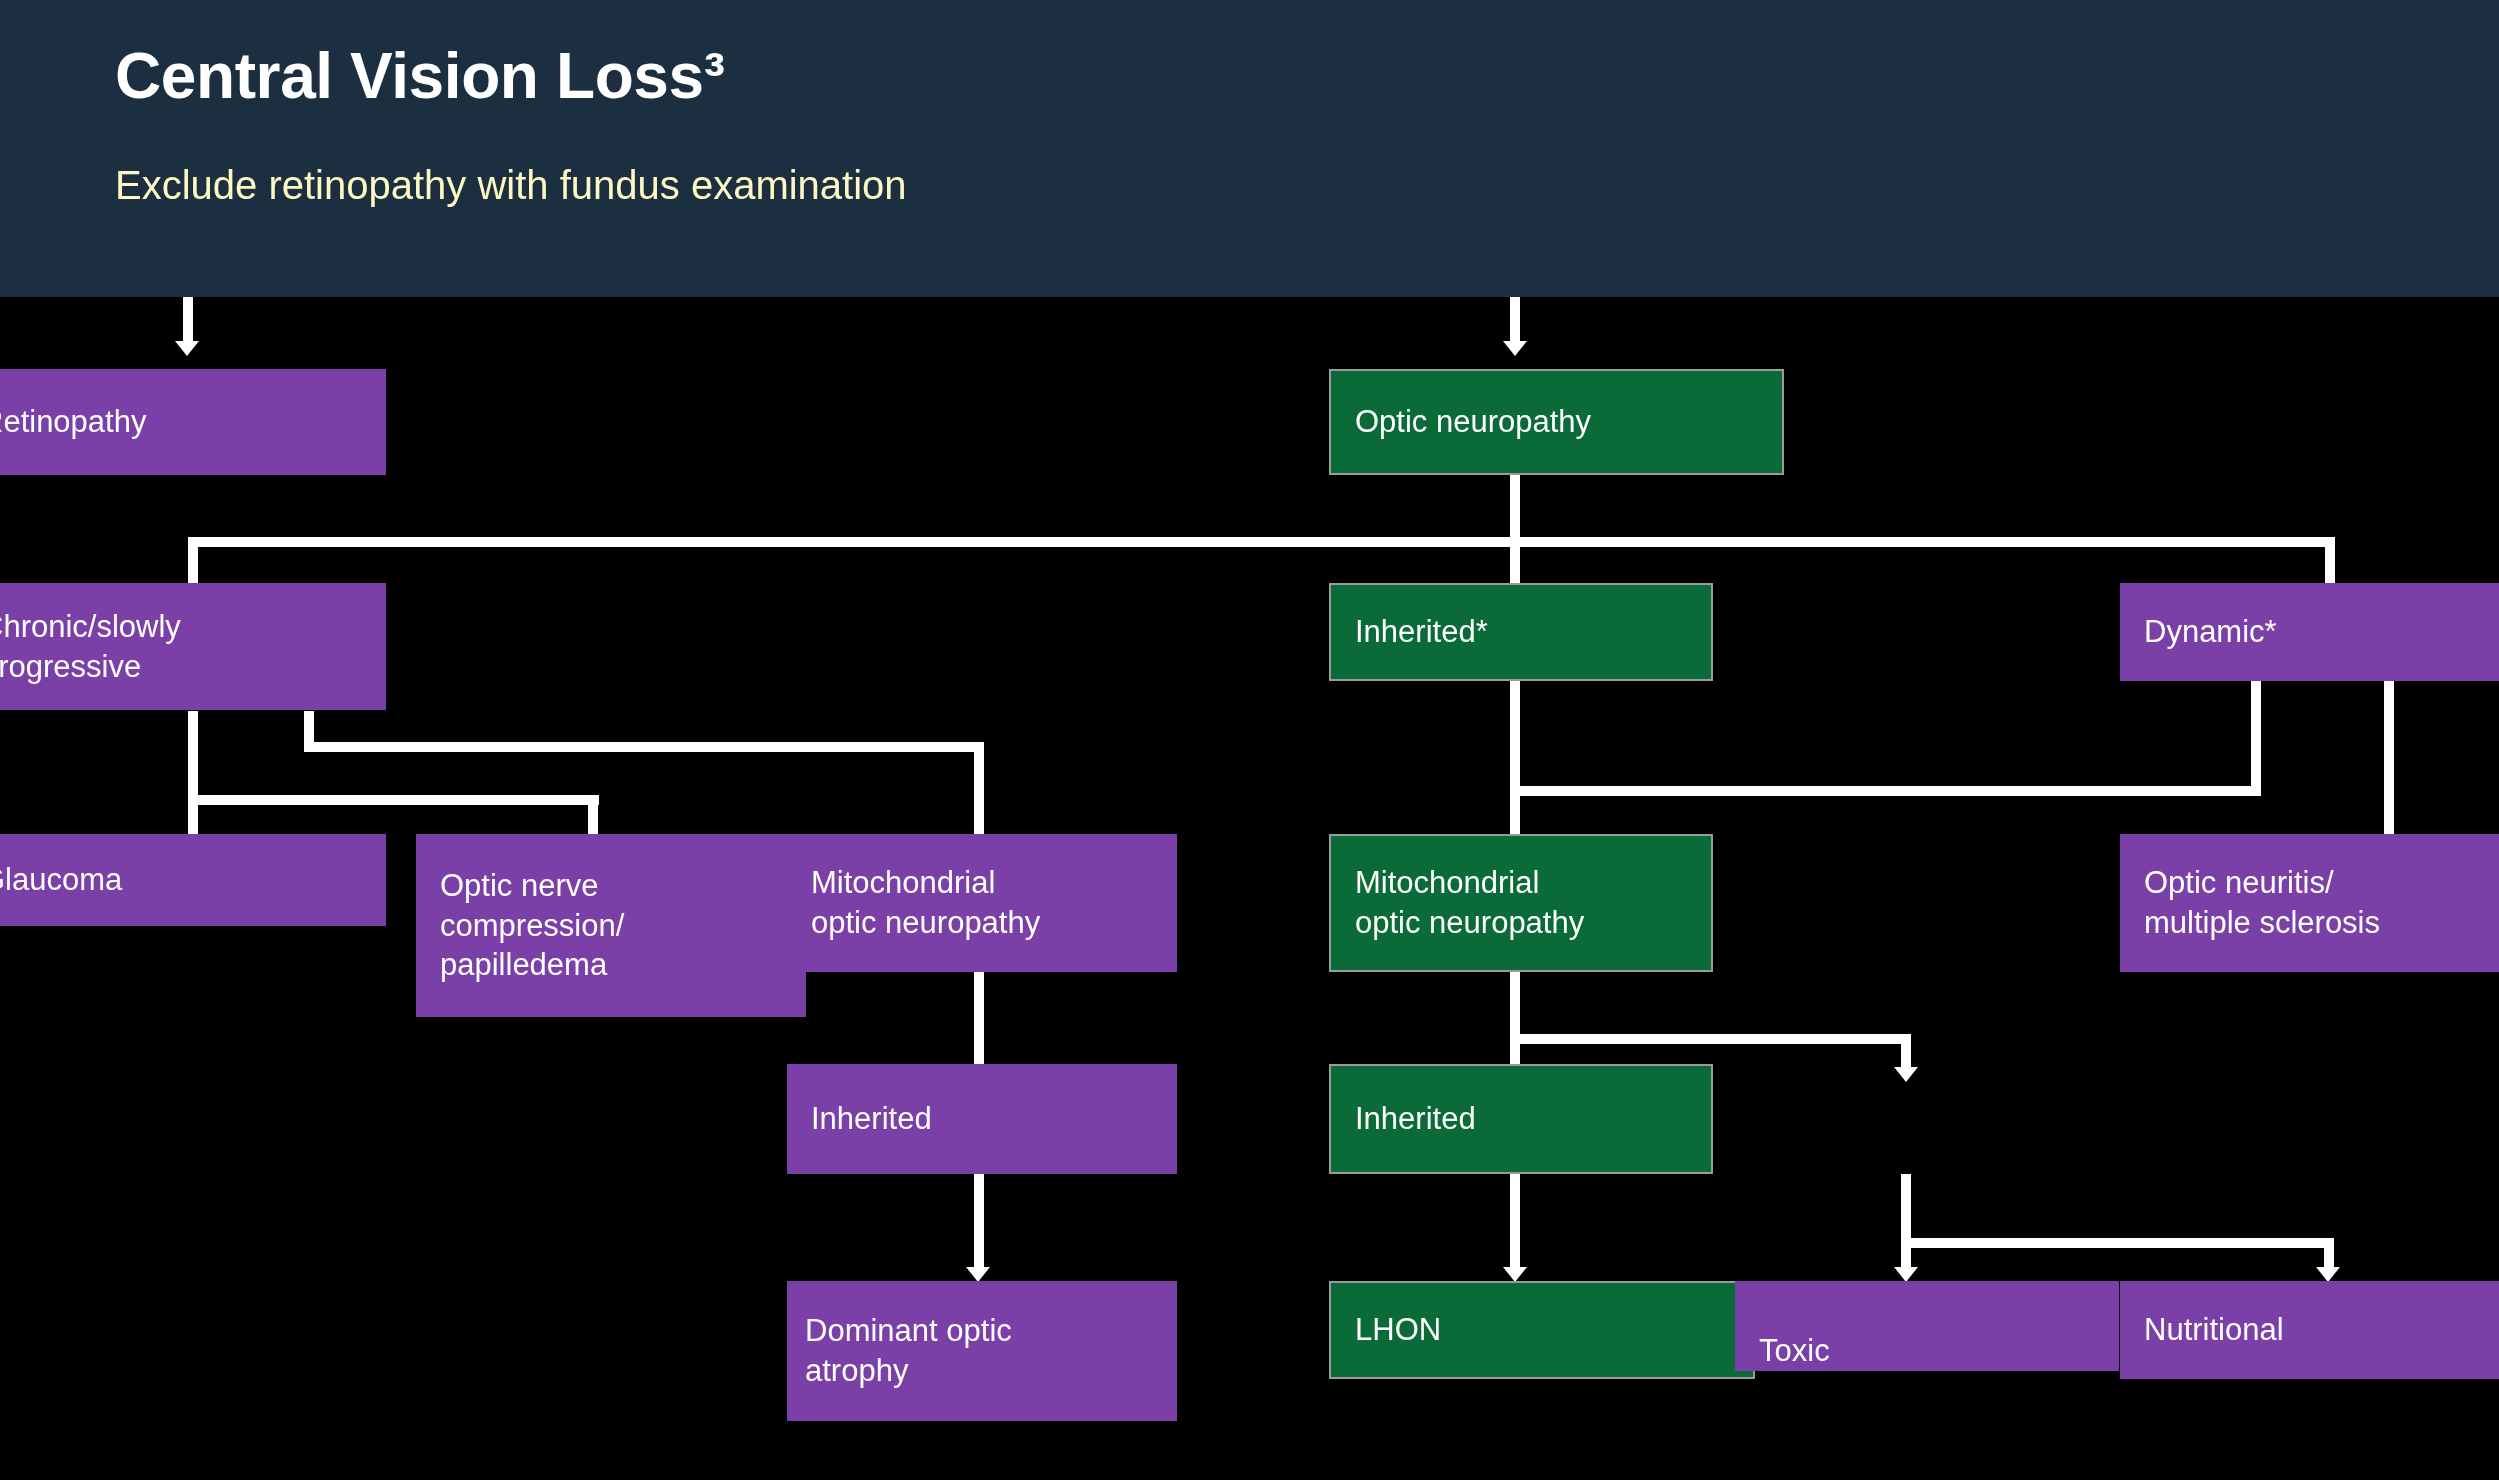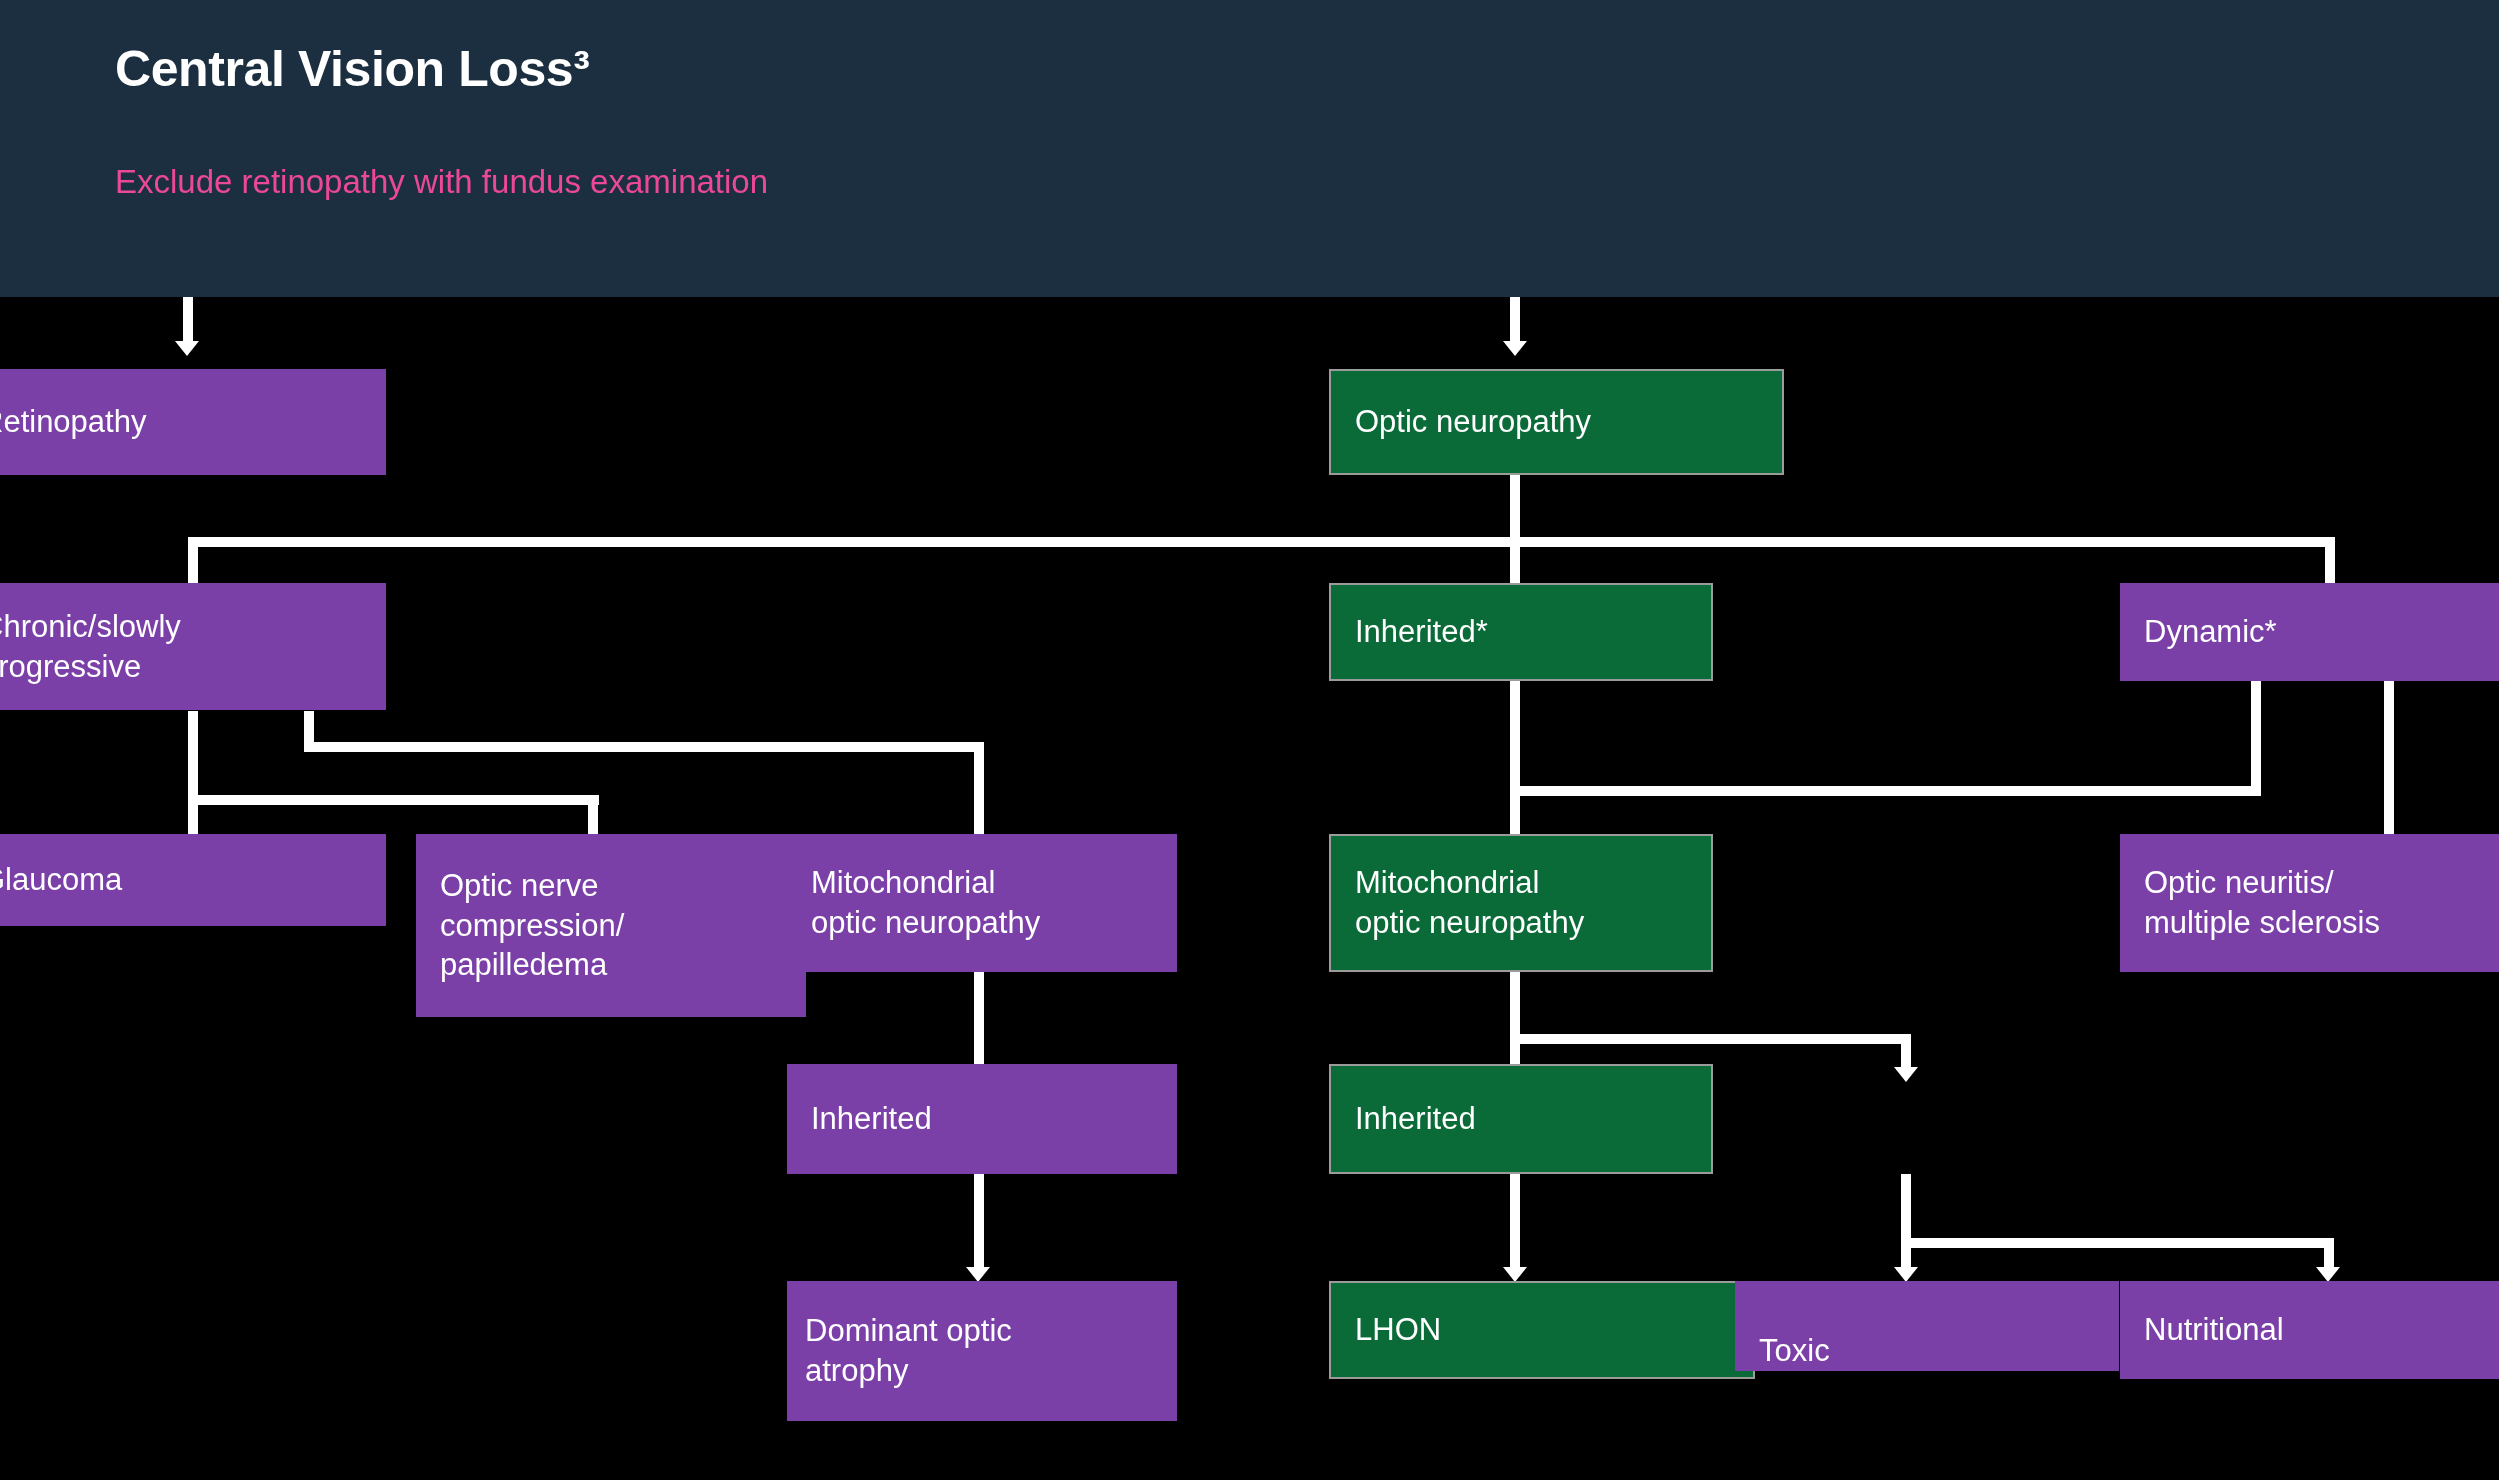--- a/index.html
+++ b/index.html
@@ -20,33 +20,33 @@
     position:absolute;
     left:0; top:0;
     width:2500px; height:297px;
     background:#1c2f40;
     box-sizing:border-box;
     padding-left:115px;
   }
   #header .title{
     position:absolute;
     left:115px; top:44px;
-    font-size:50px;
+    font-size:64px;
     font-weight:bold;
     color:#ffffff;
     letter-spacing:-0.4px;
     line-height:1;
     white-space:nowrap;
   }
   #header .subtitle{
     position:absolute;
     left:115px; top:165px;
-    font-size:33px;
+    font-size:40px;
     font-weight:normal;
-    color:#ec4899;
+    color:#fef9c3;
     line-height:1;
     white-space:nowrap;
   }
 
   
   .node{
     position:absolute;
     box-sizing:border-box;
     display:flex;
     align-items:center;

